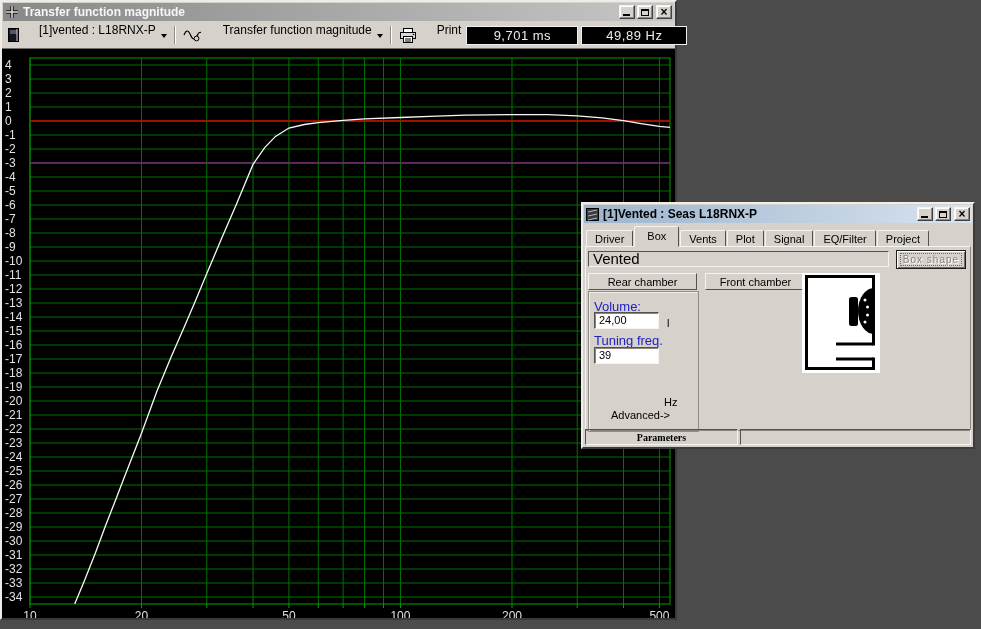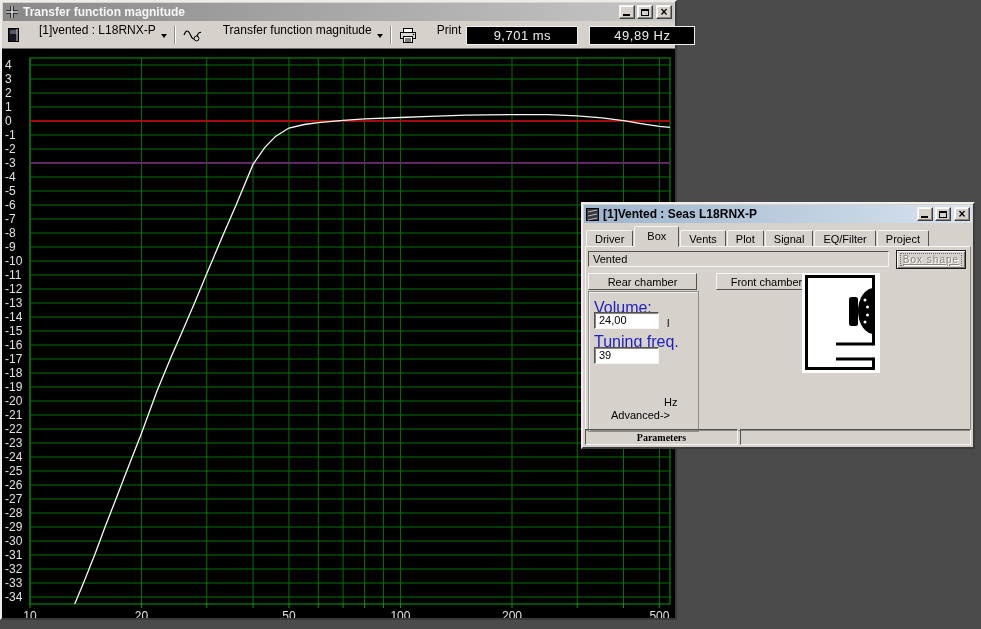--- a/index.html
+++ b/index.html
@@ -36,21 +36,21 @@
   .glyph-close{font-size:12px;font-weight:bold;line-height:10px;color:#000;font-family:"Liberation Sans",sans-serif;}
   
   #toolbar{
     height:26px;flex:0 0 auto;display:flex;align-items:center;
     padding:0 4px 0 6px;background:#d6d2cb;border-bottom:1px solid #716d68;
     font-size:12px;color:#000;
   }
   .tb-label{margin:0 5px 10px 4px;white-space:nowrap;padding-left:16px;}
   .arr-down{width:0;height:0;border:3px solid transparent;border-top:4px solid #000;margin-top:4px;}
   .tb-sep{width:0;height:18px;border-left:1px solid #908c86;border-right:1px solid #fff;margin:0 7px;}
-  .readouts{margin-left:auto;display:flex;gap:11px;padding-right:1px;}
+  .readouts{margin-left:auto;display:flex;gap:3px;padding-right:1px;}
   .readout{
     width:112px;height:19px;background:#000;border:1px solid #efefef;
     color:#ececec;font-size:13px;display:flex;align-items:center;justify-content:center;
     letter-spacing:.5px;box-sizing:border-box;
   }
   .readout.hz{width:106px;}
   
   #plot-area{position:relative;flex:1 1 auto;background:#000;overflow:hidden;}
   #plot-svg{position:absolute;left:0;top:0;}
   #plot-svg text{font-family:"Liberation Sans",sans-serif;}
@@ -72,45 +72,45 @@
     border-radius:2px 2px 0 0;box-sizing:border-box;position:relative;cursor:default;
   }
   .tab.active{height:21px;line-height:19px;padding:0 12px;z-index:3;border-bottom-color:#d6d2cb;}
   .tabpage{
     position:absolute;left:2px;right:2px;top:42px;bottom:16px;
     border:1px solid;border-color:#f6f4f0 #8a8680 #8a8680 #f6f4f0;
   }
   .sunken-field{
     position:absolute;left:5px;top:47px;width:301px;height:16px;
     background:#d6d2cb;border:1px solid;border-color:#55524e #f6f4f0 #f6f4f0 #55524e;
-    font-size:11px;line-height:14px;padding-left:4px;box-sizing:border-box;color:#000;
+    font-size:15px;line-height:14px;padding-left:4px;box-sizing:border-box;color:#000;
   }
   #box-shape-btn{
     position:absolute;left:313px;top:46px;width:70px;height:19px;
     background:#d6d2cb;border:1px solid #1c1c1c;
     box-shadow:inset 1px 1px 0 #fff, inset -1px -1px 0 #6e6a66;
     display:flex;align-items:center;justify-content:center;box-sizing:border-box;
   }
   #box-shape-btn span{
     border:1px dotted #6a6a6a;padding:0 2px;font-size:10px;letter-spacing:1px;
-    color:#8a8680;text-shadow:1px 1px 0 #fff;white-space:nowrap;text-decoration:underline;
+    color:#8a8680;text-shadow:1px 1px 0 #fff;white-space:nowrap;
   }
   .flat-btn{
     position:absolute;top:69px;height:17px;background:#d6d2cb;
     border:1px solid;border-color:#f6f4f0 #55524e #55524e #f6f4f0;
     font-size:11px;display:flex;align-items:center;justify-content:center;
     box-sizing:border-box;cursor:default;
   }
   #rear-chamber-btn{left:5px;width:109px;}
-  #front-chamber-btn{left:133px;width:101px;}
+  #front-chamber-btn{left:122px;width:101px;}
   #chamber-group{
     position:absolute;left:5px;top:87px;width:109px;height:139px;
     border:1px solid #8f8b85;box-shadow:inset 1px 1px 0 #f0eeea;
   }
-  .blue-label{position:absolute;font-size:16px;color:#2121c2;white-space:nowrap;}
+  .blue-label{position:absolute;font-size:13px;color:#2121c2;white-space:nowrap;}
   .edit{
     position:absolute;width:65px;height:17px;background:#fff;
     border:1px solid;border-color:#55524e #f6f4f0 #f6f4f0 #55524e;
     box-shadow:inset 1px 1px 0 #8a8680;
     font-size:11px;padding:1px 0 0 4px;box-sizing:border-box;color:#000;
     font-family:"Liberation Sans",sans-serif;
   }
   .unit{position:absolute;font-size:11px;color:#000;}
   #advanced-link{position:absolute;left:28px;top:205px;font-size:11px;color:#000;}
   #box-drawing{position:absolute;left:219px;top:69px;width:78px;height:100px;}

